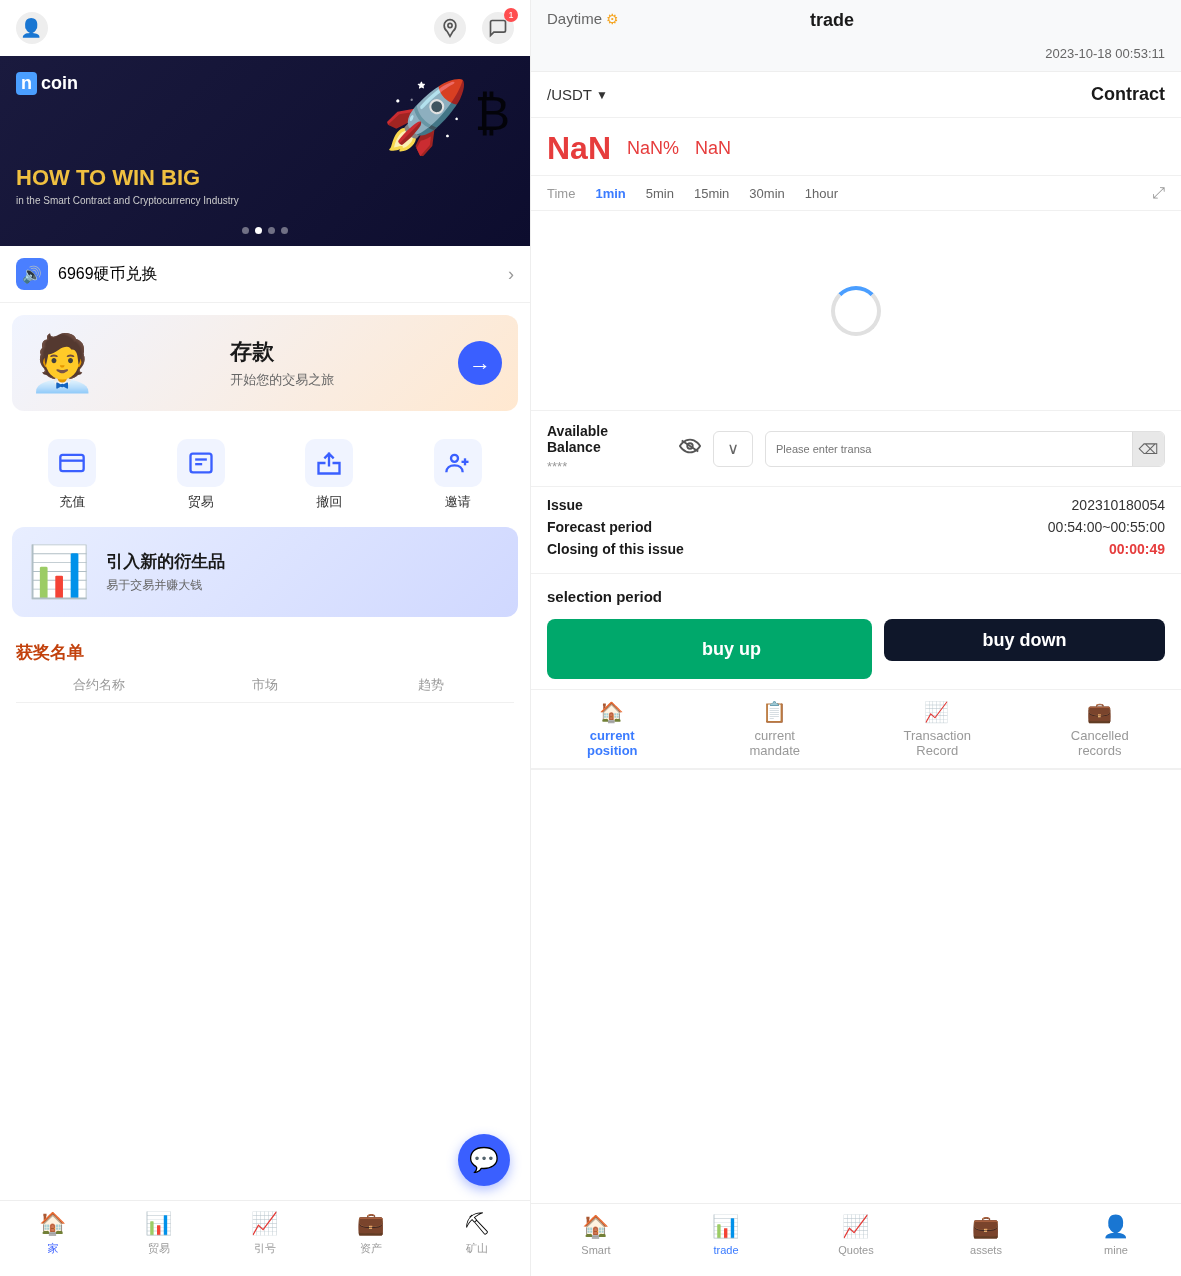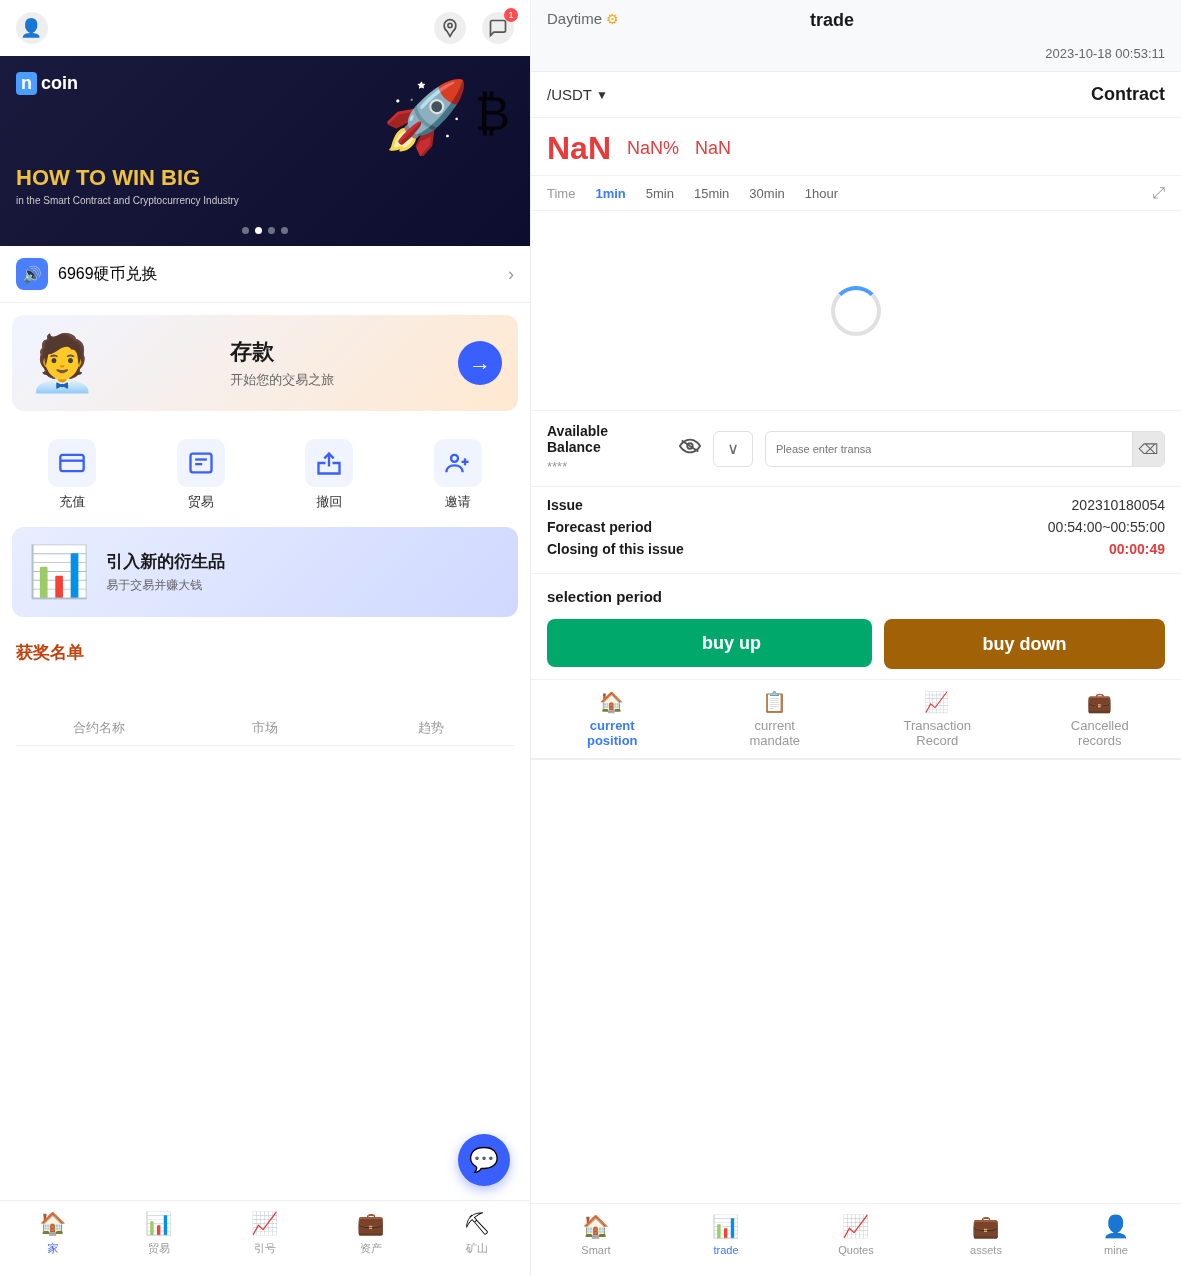--- a/index.html
+++ b/index.html
@@ -224,21 +224,20 @@
       display: flex;
       justify-content: space-between;
       padding: 0 0 8px;
       border-bottom: 1px solid #f0f0f0;
     }
     .winners-header span {
       font-size: 13px;
       color: #999;
       flex: 1;
       text-align: center;
-      margin-top: 43px;
     }
 
     
     .bottom-nav {
       display: flex;
       justify-content: space-around;
       padding: 10px 0 20px;
       background: #fff;
       border-top: 1px solid #eee;
       position: absolute;
@@ -516,34 +515,34 @@
       font-weight: bold;
       color: #1a1a1a;
       margin-bottom: 14px;
     }
     .trade-buttons {
       display: flex;
       gap: 12px;
     }
     .buy-up-btn {
       flex: 1;
-      height: 48px;
+      height: 60px;
       background: #00a86b;
       border: none;
       border-radius: 8px;
       color: #fff;
       font-size: 18px;
       font-weight: bold;
       cursor: pointer;
       padding-left: 44px;
     }
     .buy-down-btn {
       flex: 1;
-      height: 50px;
-      background: #a16207;
+      height: 42px;
+      background: #0f172a;
       border: none;
       border-radius: 8px;
       color: #fff;
       font-size: 18px;
       font-weight: bold;
       cursor: pointer;
     }
 
     
     .tabs-section {

